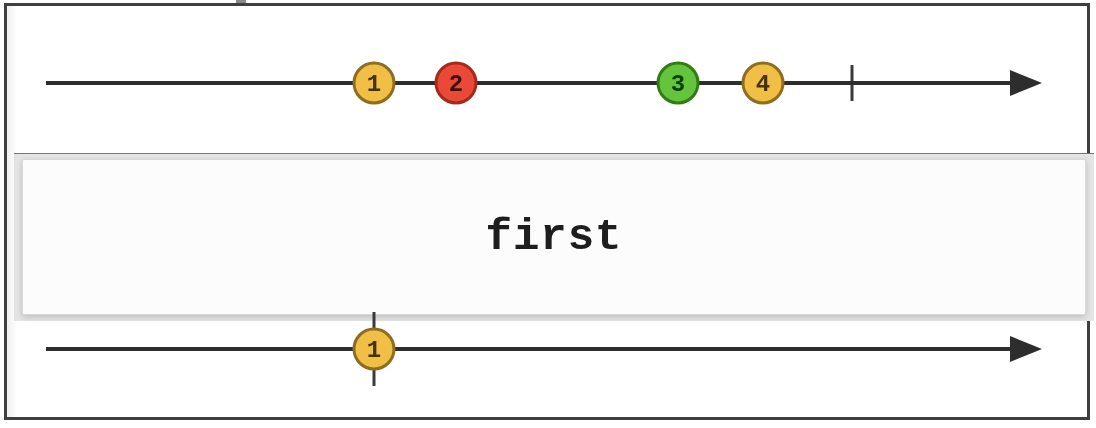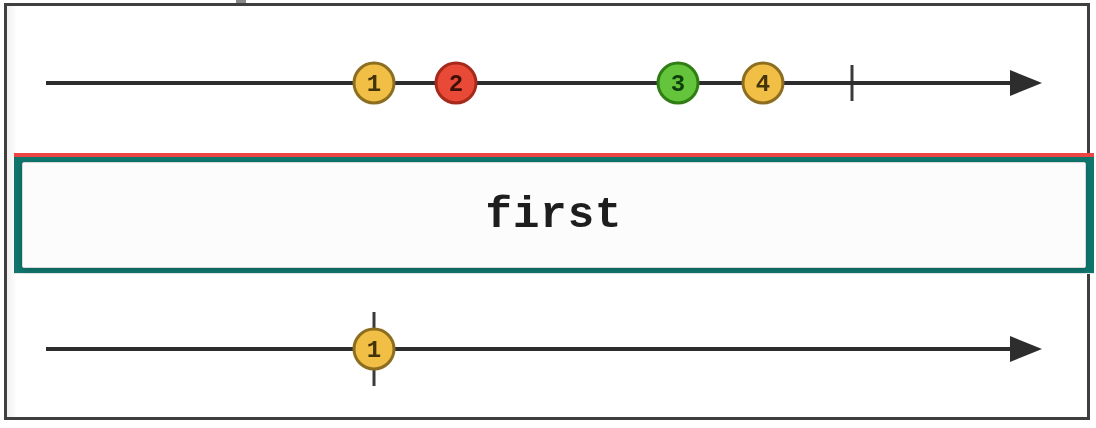--- a/index.html
+++ b/index.html
@@ -41,23 +41,23 @@
     top: 0;
     width: 10px;
     height: 3px;
     background: #8a8a8a;
   }
   .operator-band {
     position: absolute;
     left: 7px;
     top: 147px;
     width: 1080px;
-    height: 121px;
-    background: #0f766e;
-    border-top: 4px solid #ef4444;
+    height: 168px;
+    background: #e5e5e5;
+    border-top: 1px solid #ef4444;
     border-bottom: 1px solid #e6e6e6;
     box-sizing: border-box;
   }
   .operator-box {
     position: absolute;
     left: 8px;
     right: 8px;
     top: 5px;
     bottom: 5px;
     background: #fcfcfc;

